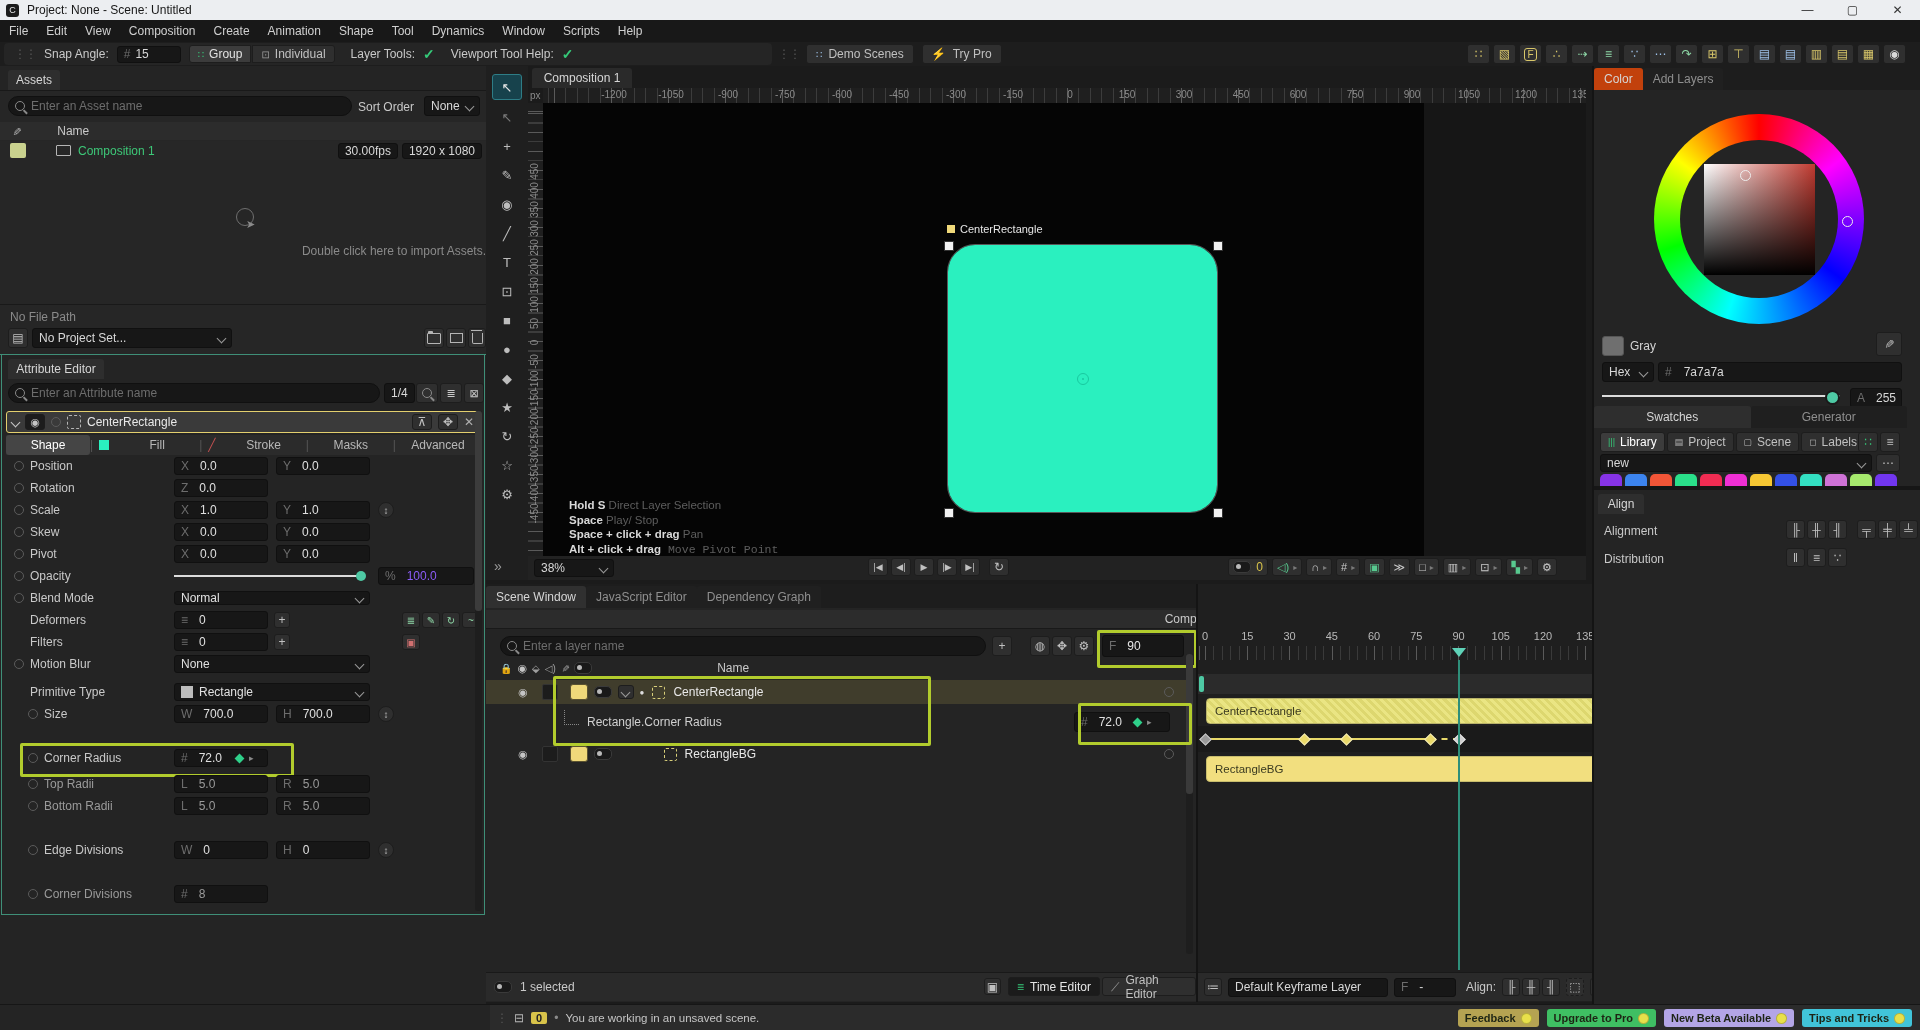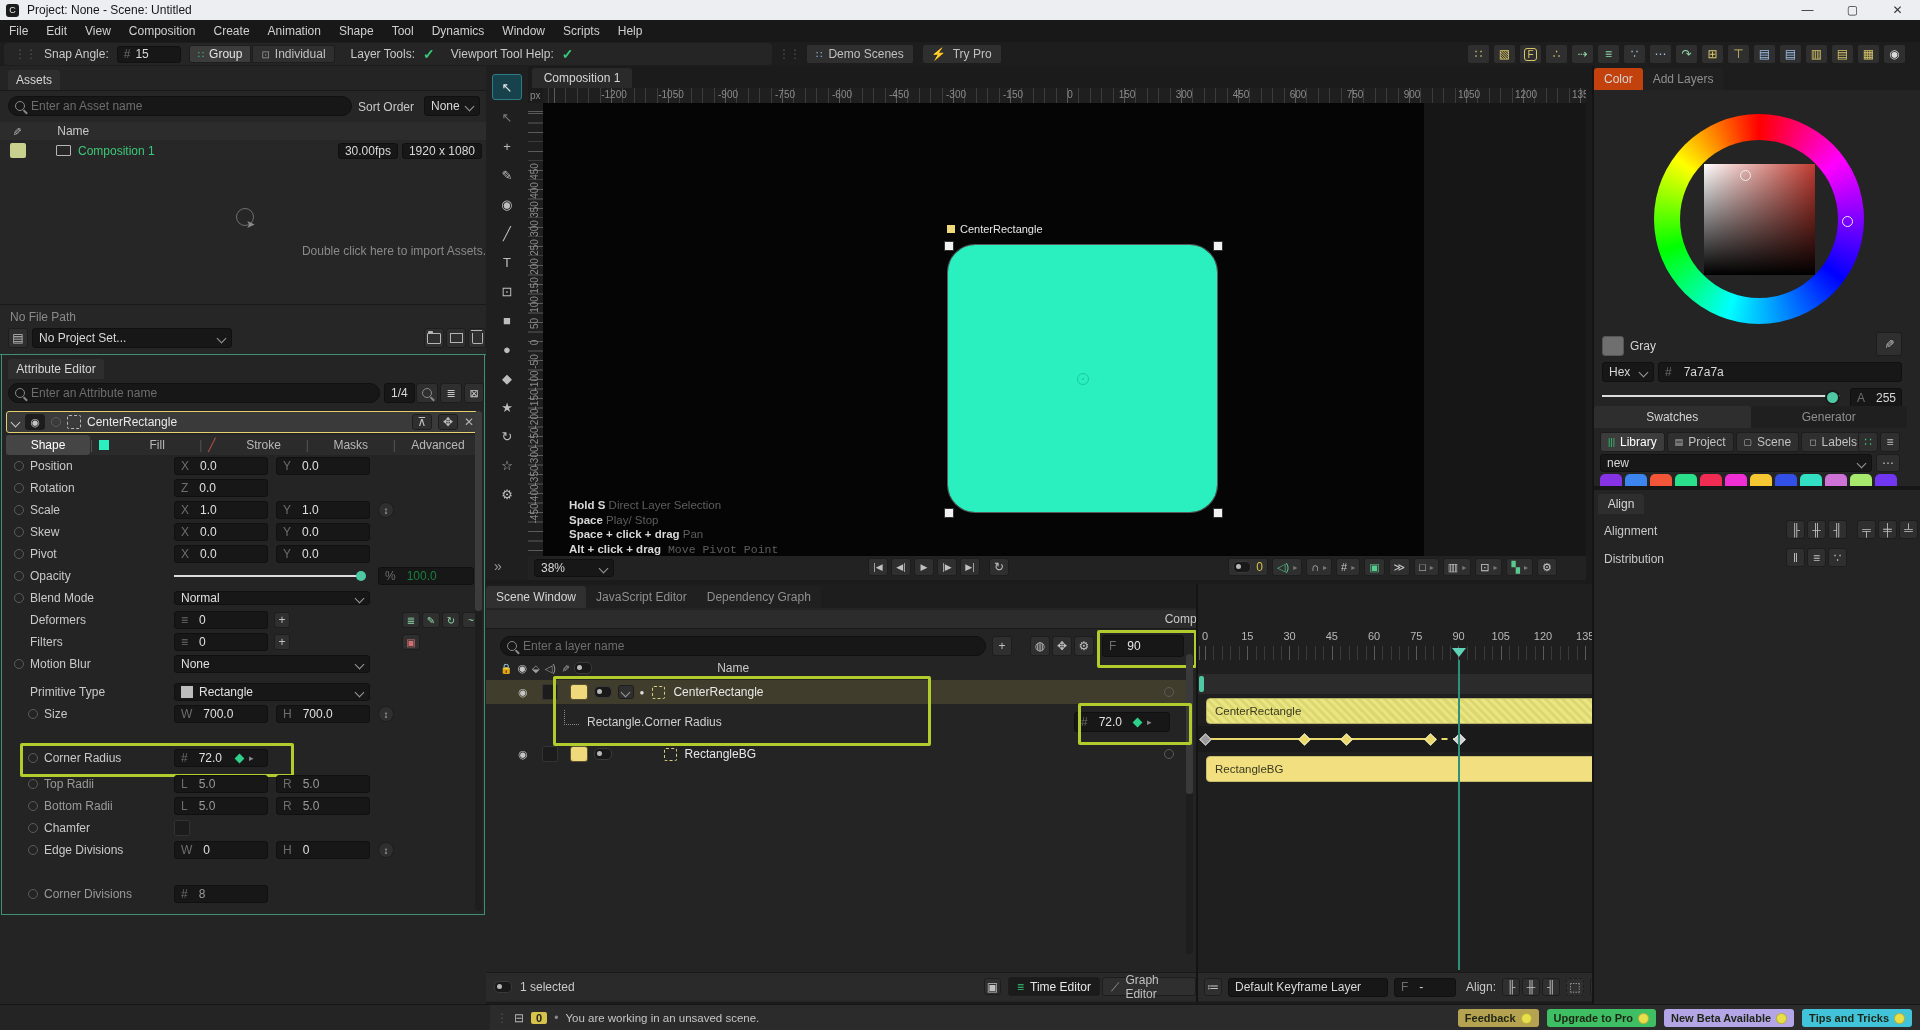--- a/index.html
+++ b/index.html
@@ -330,21 +330,21 @@
             <span style="color: rgb(224, 224, 224);">0.0</span>
           </span>
         </div>
         <div class="abs row" style="left: 0px; top: 110px; width: 474px; height: 22px;">
           <span class="keydot" style="position: absolute; left: 8px;"></span>
           <span style="position: absolute; left: 24px; color: rgb(201, 201, 201);">Opacity</span>
           <span style="position: absolute; left: 168px; top: 10px; width: 190px; height: 2px; background: rgb(220, 220, 220);"></span>
           <span style="position: absolute; left: 350px; top: 6px; width: 10px; height: 10px; border-radius: 50%; background: rgb(78, 201, 164);"></span>
           <span class="inp row" style="position: absolute; left: 372px; width: 96px; height: 18px; gap: 6px;">
             <span class="pfx">%</span>
-            <span style="color: #15803d;">100.0</span>
+            <span style="color: #8b5cf6;">100.0</span>
           </span>
         </div>
         <div class="abs row" style="left: 0px; top: 132px; width: 474px; height: 22px;">
           <span class="keydot" style="position: absolute; left: 8px;"></span>
           <span style="position: absolute; left: 24px; color: rgb(201, 201, 201);">Blend Mode</span>
           <span class="inp row" style="position: absolute; left: 168px; width: 196px; height: 14px; justify-content: space-between;">
             <span class="row" style="gap: 6px;">
               <span style="color: rgb(224, 224, 224);">Normal</span>
             </span>
             <span class="chv"></span>
@@ -431,25 +431,20 @@
           <span class="keydot" style="position: absolute; left: 22px;"></span>
           <span style="position: absolute; left: 38px; color: rgb(154, 154, 154);">Bottom Radii</span>
           <span class="inp row" style="position: absolute; left: 168px; width: 94px; height: 18px; gap: 6px;">
             <span class="pfx">L</span>
             <span style="color: rgb(154, 154, 154);">5.0</span>
           </span>
           <span class="inp row" style="position: absolute; left: 270px; width: 94px; height: 18px; gap: 6px;">
             <span class="pfx">R</span>
             <span style="color: rgb(154, 154, 154);">5.0</span>
           </span>
-        </div>
-        <div class="abs row" style="left: 0px; top: 362px; width: 474px; height: 22px;">
-          <span class="keydot" style="position: absolute; left: 22px;"></span>
-          <span style="position: absolute; left: 38px; color: rgb(201, 201, 201);">Chamfer</span>
-          <span class="tinybox" style="position: absolute; left: 168px;"></span>
         </div>
         <div class="abs row" style="left: 0px; top: 384px; width: 474px; height: 22px;">
           <span class="keydot" style="position: absolute; left: 22px;"></span>
           <span style="position: absolute; left: 38px; color: rgb(201, 201, 201);">Edge Divisions</span>
           <span class="inp row" style="position: absolute; left: 168px; width: 94px; height: 18px; gap: 6px;">
             <span class="pfx">W</span>
             <span style="color: rgb(224, 224, 224);">0</span>
           </span>
           <span class="inp row" style="position: absolute; left: 270px; width: 94px; height: 18px; gap: 6px;">
             <span class="pfx">H</span>

